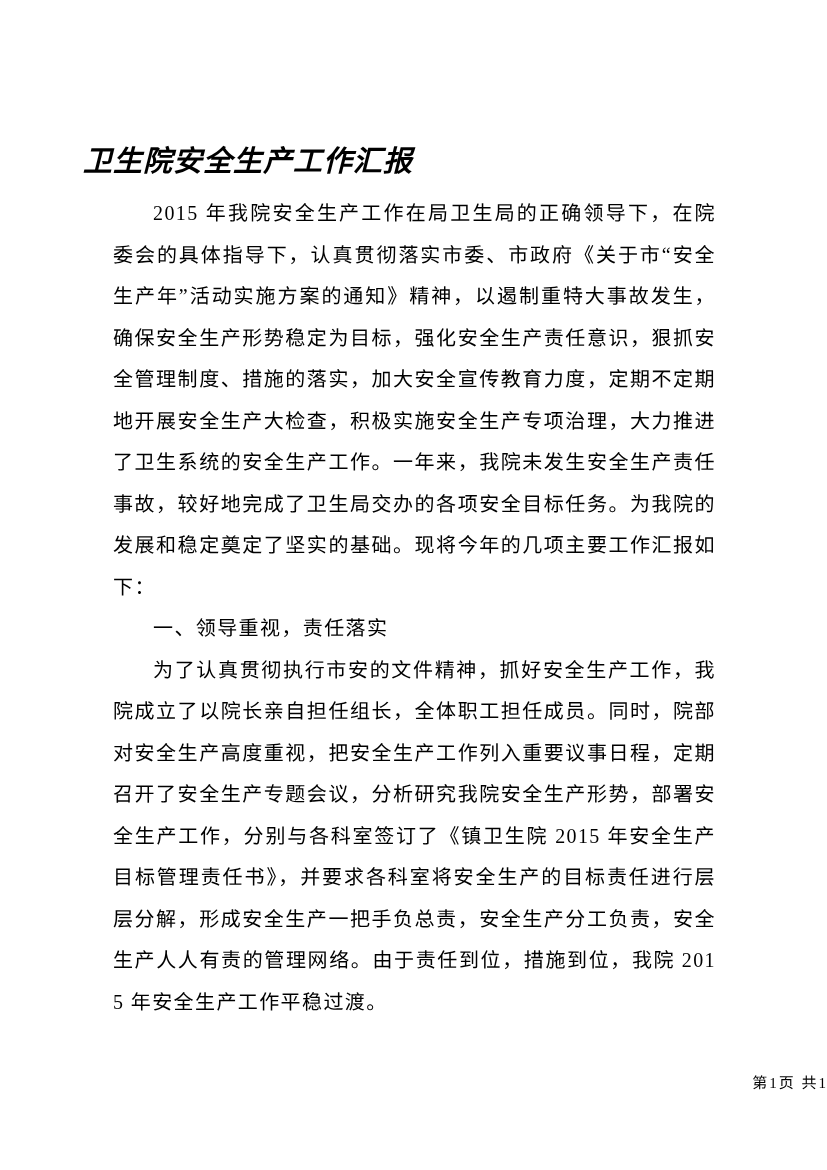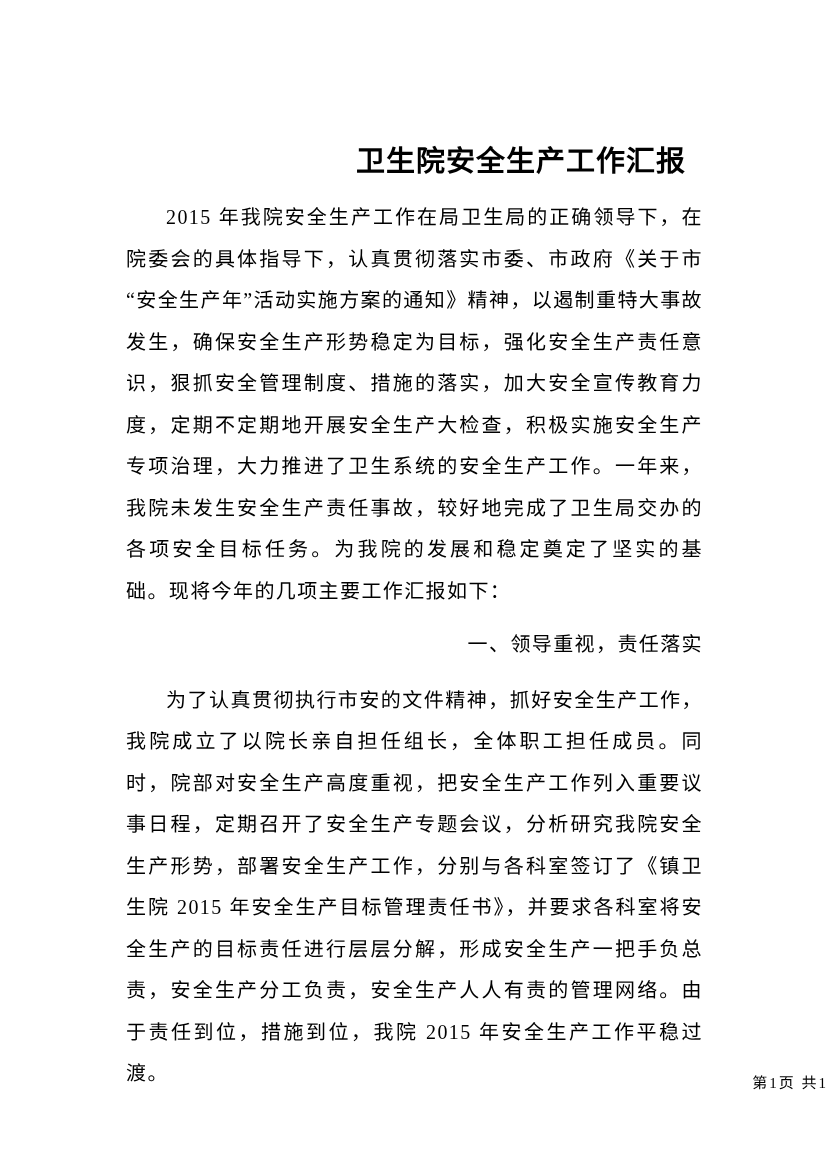--- a/index.html
+++ b/index.html
@@ -18,37 +18,37 @@
     padding: 138px 111px 0 113px;
     overflow: hidden;
   }
   .doc-title {
     margin: 0 0 9px 0;
     position: relative;
     left: -30px;
     font-size: 29px;
     font-weight: 700;
     line-height: 46px;
-    text-align: right;
+    text-align: left;
     letter-spacing: 1px;
     white-space: nowrap;
+    font-style: italic;
   }
   .para {
-    margin: 13px;
+    margin: 0;
     font-size: 20px;
     font-weight: 400;
     line-height: 41.5px;
     letter-spacing: 1.4px;
     text-align: justify;
     text-indent: 2em;
     word-break: break-all;
   }
   .section-heading {
-    text-align: right;
-    font-family: Liberation Mono, monospace;
+    text-align: left;
   }
   .page-footer {
     position: absolute;
     top: 1072px;
     left: 0;
     width: 100%;
     text-align: right;
     font-size: 15px;
     line-height: 22px;
     letter-spacing: 2px;

